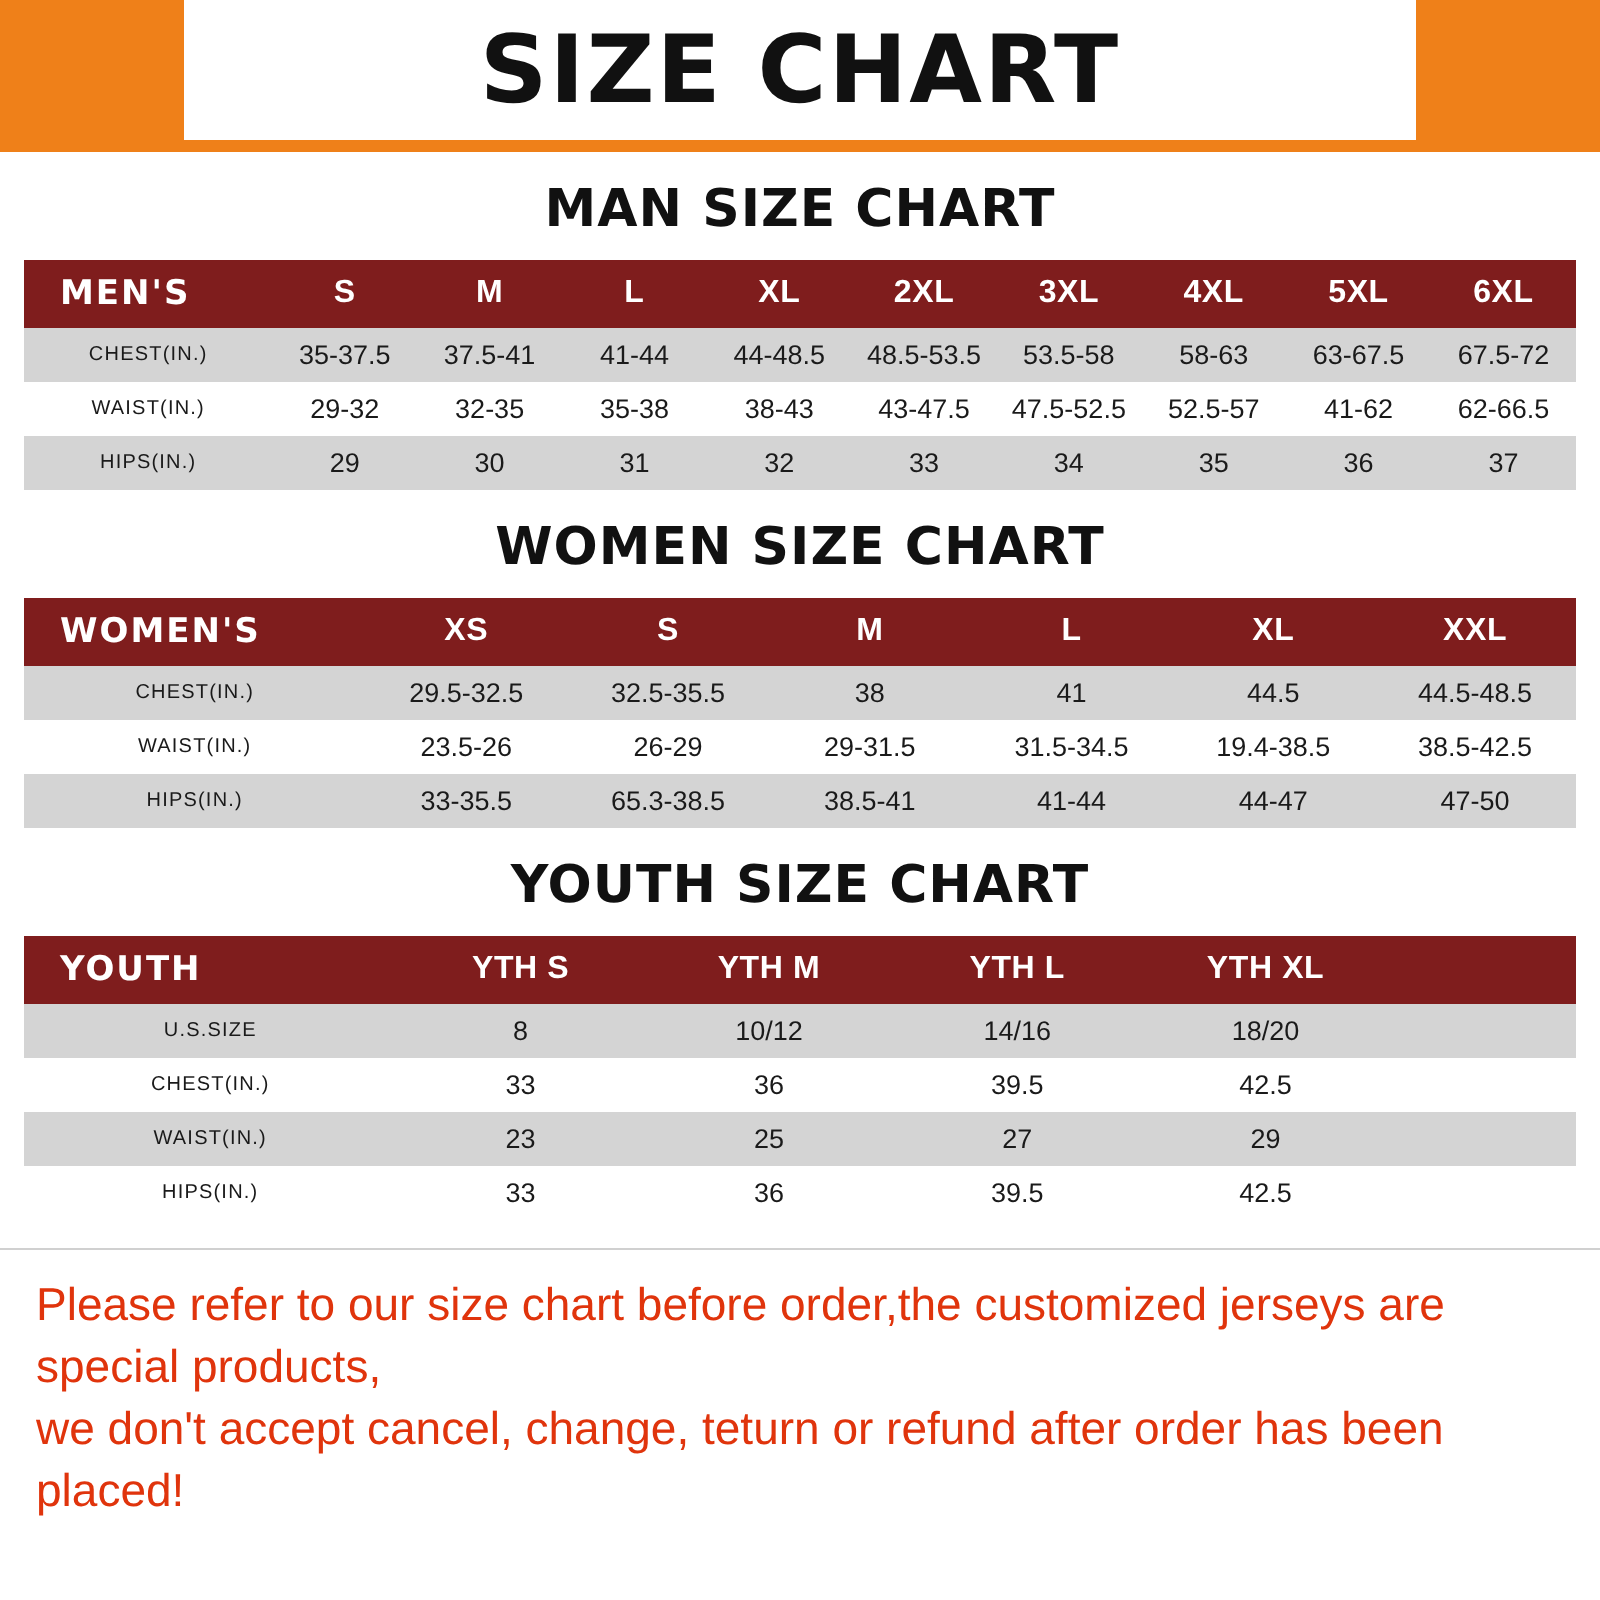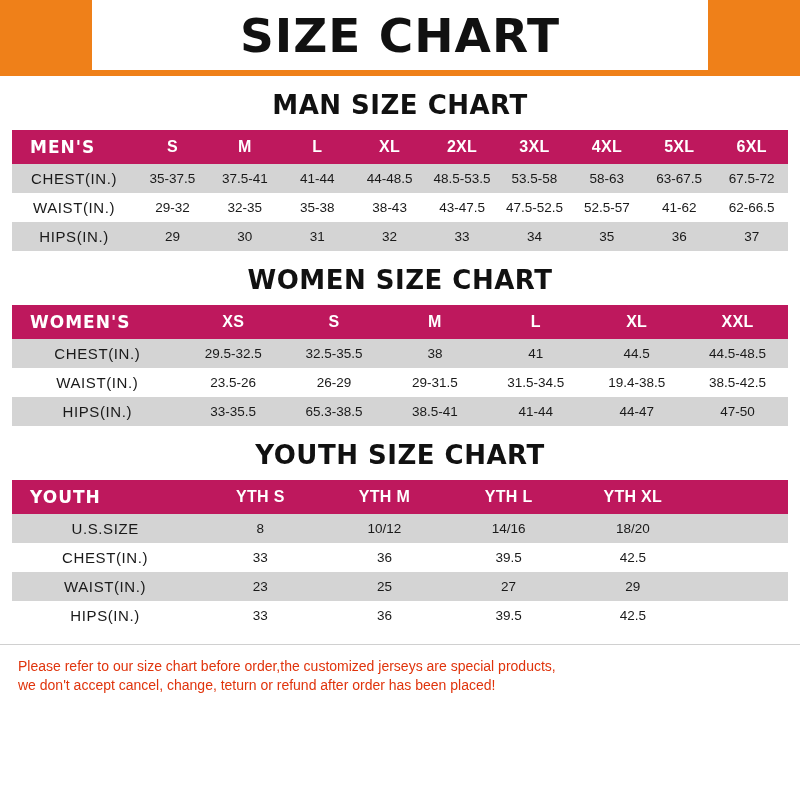--- a/index.html
+++ b/index.html
@@ -72,21 +72,21 @@
     border-collapse: collapse;
     table-layout: fixed;
   }
   table.chart td, table.chart th {
     text-align: center;
     vertical-align: middle;
     font-family: "Liberation Sans", sans-serif;
   }
   
   tr.head {
-    background: #be185d;
+    background: #7f1d1d;
     color: #ffffff;
   }
   tr.head th {
     font-size: 16px;
     font-weight: bold;
     padding: 7px 2px;
     letter-spacing: 0.3px;
   }
   tr.head th.rowlabel {
     text-align: left;
@@ -94,41 +94,41 @@
     font-family: "DejaVu Sans", sans-serif;
     font-size: 17px;
     letter-spacing: 1px;
   }
   tr.body td {
     font-size: 13.5px;
     color: #1a1a1a;
     padding: 6px 2px;
   }
   tr.body td.rowlabel {
-    font-size: 15px;
+    font-size: 10px;
     letter-spacing: 0.6px;
     color: #1a1a1a;
   }
   tr.alt {
     background: #d4d4d4;
   }
   tr.plain {
     background: #ffffff;
   }
   
   .footer {
     margin-top: 14px;
     border-top: 1px solid #d0d0d0;
     padding: 12px 18px 0 18px;
   }
   .footer p {
     margin: 0;
     color: #e0340c;
     font-family: "Liberation Sans", sans-serif;
-    font-size: 14px;
+    font-size: 23px;
     line-height: 1.35;
     text-align: left;
   }
 </style>
 </head>
 <body>
 
 <div class="page">
 
   <div class="banner">

